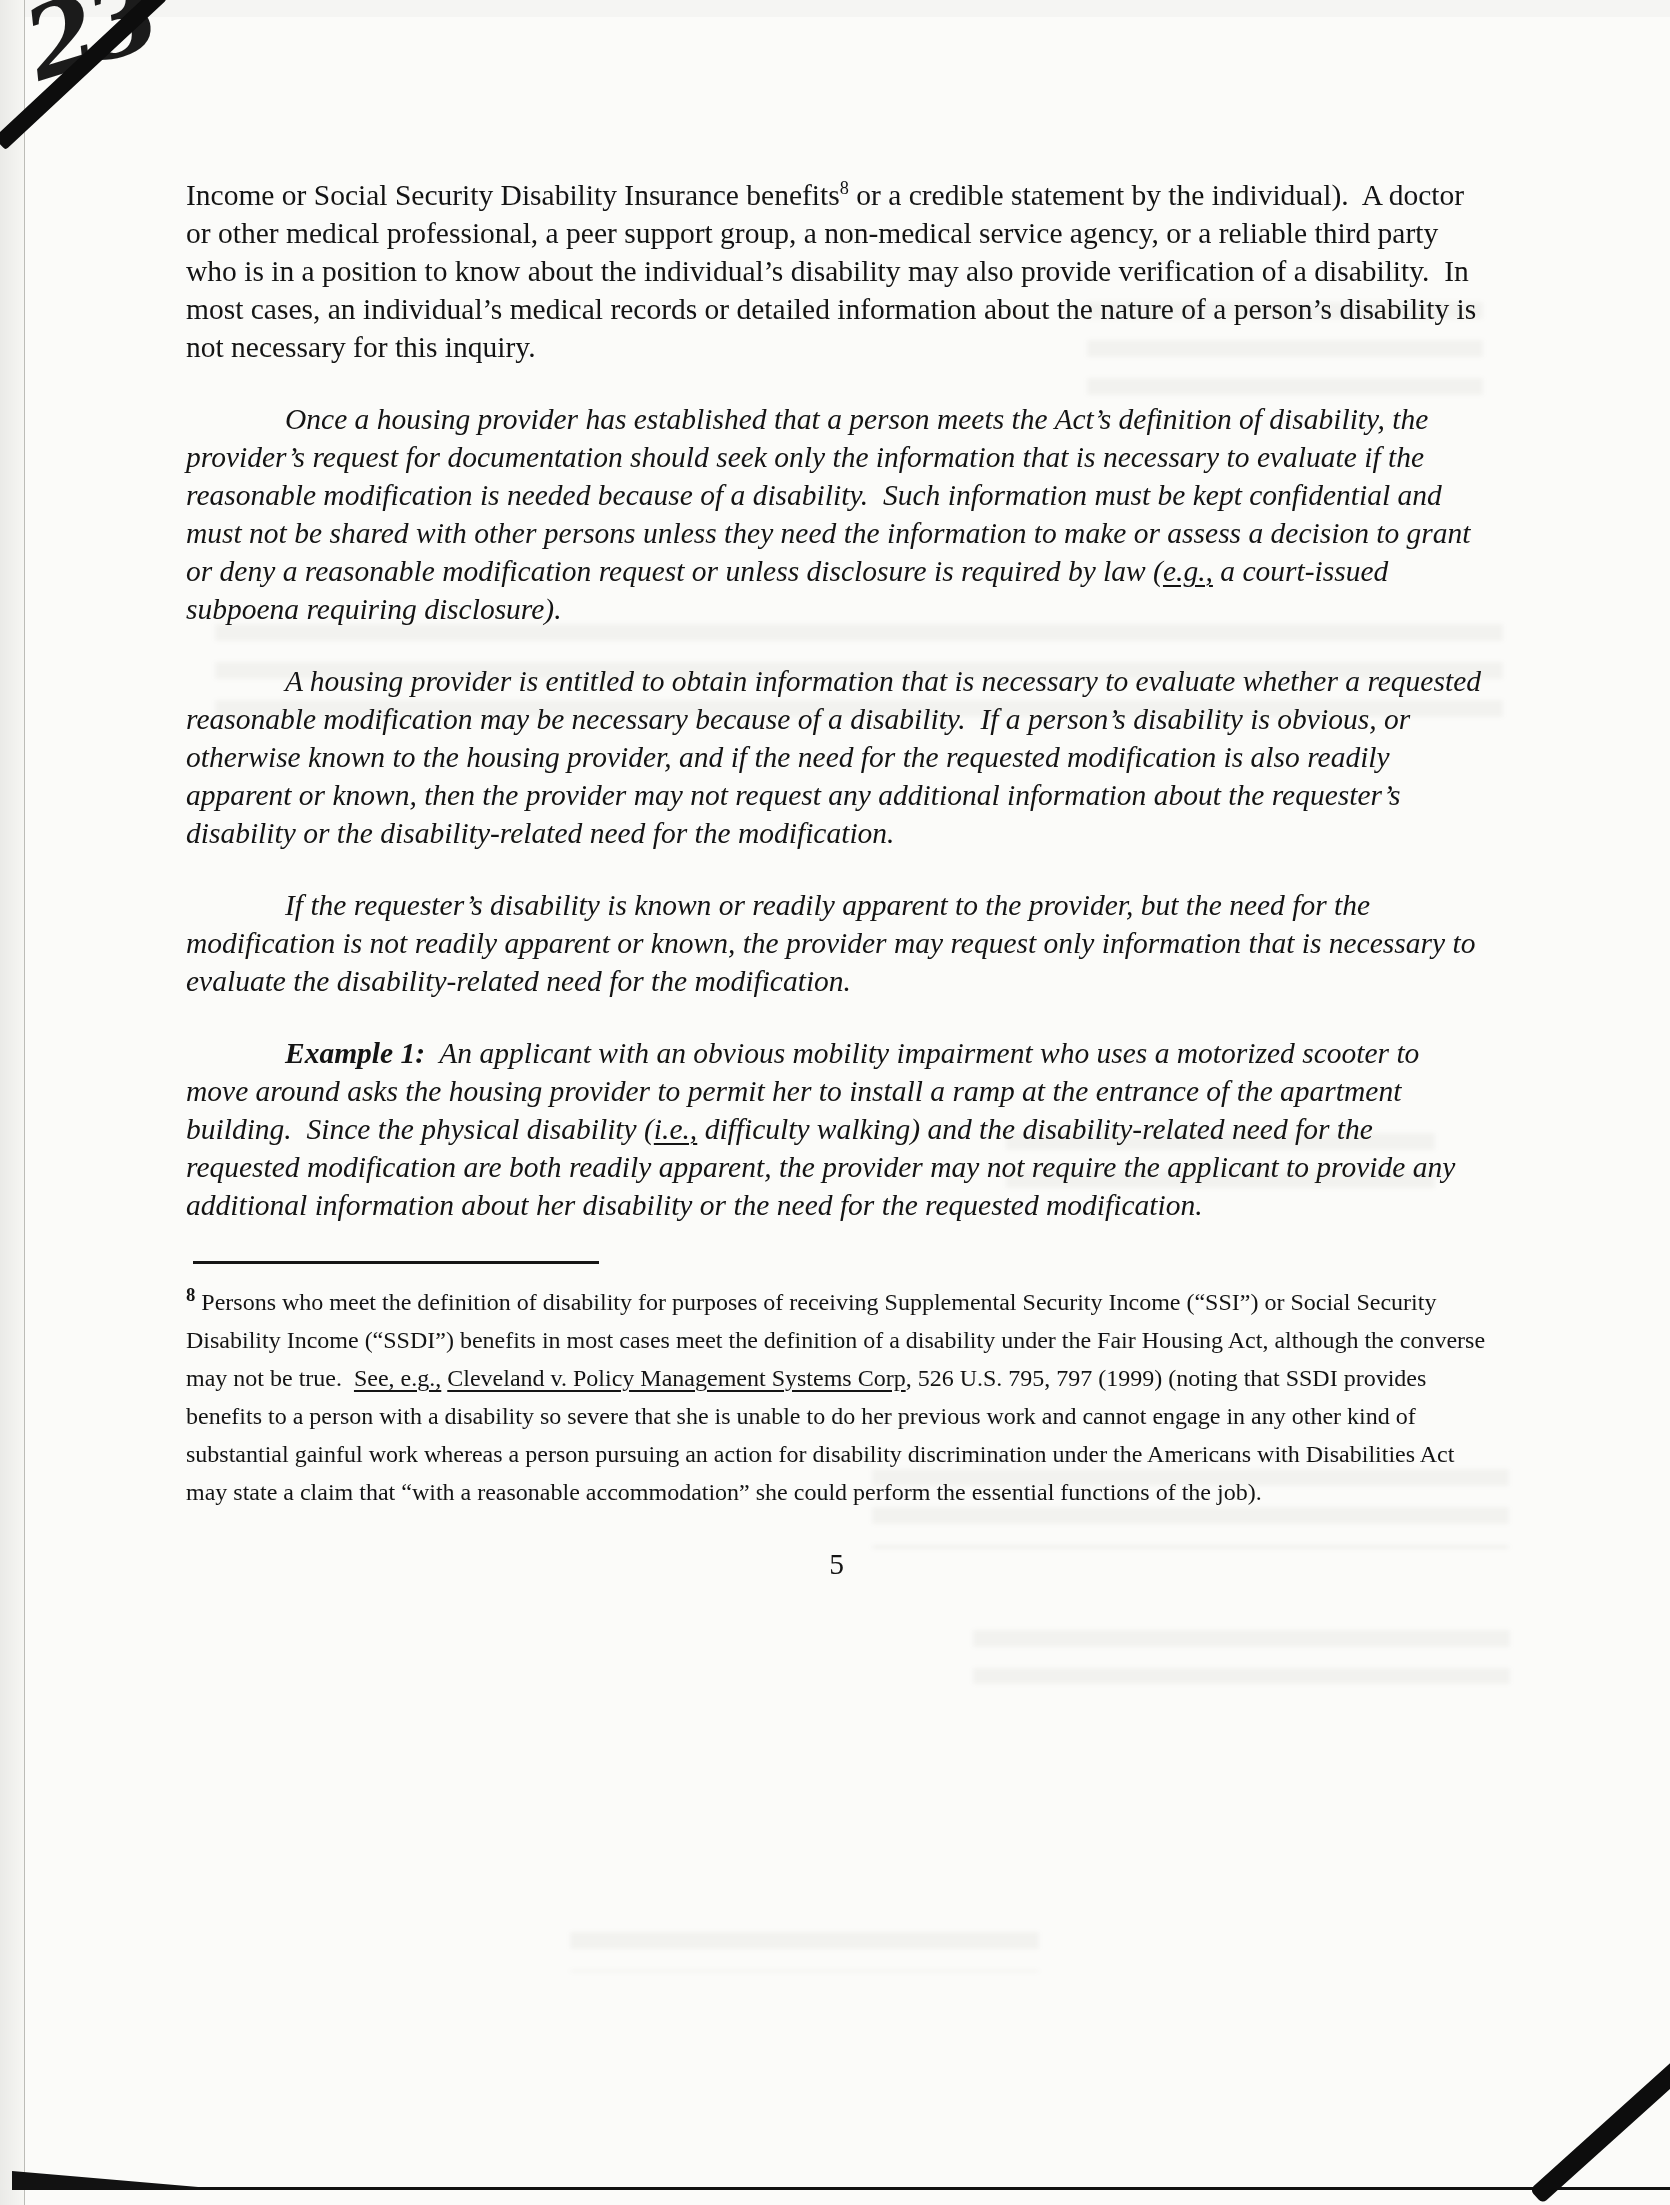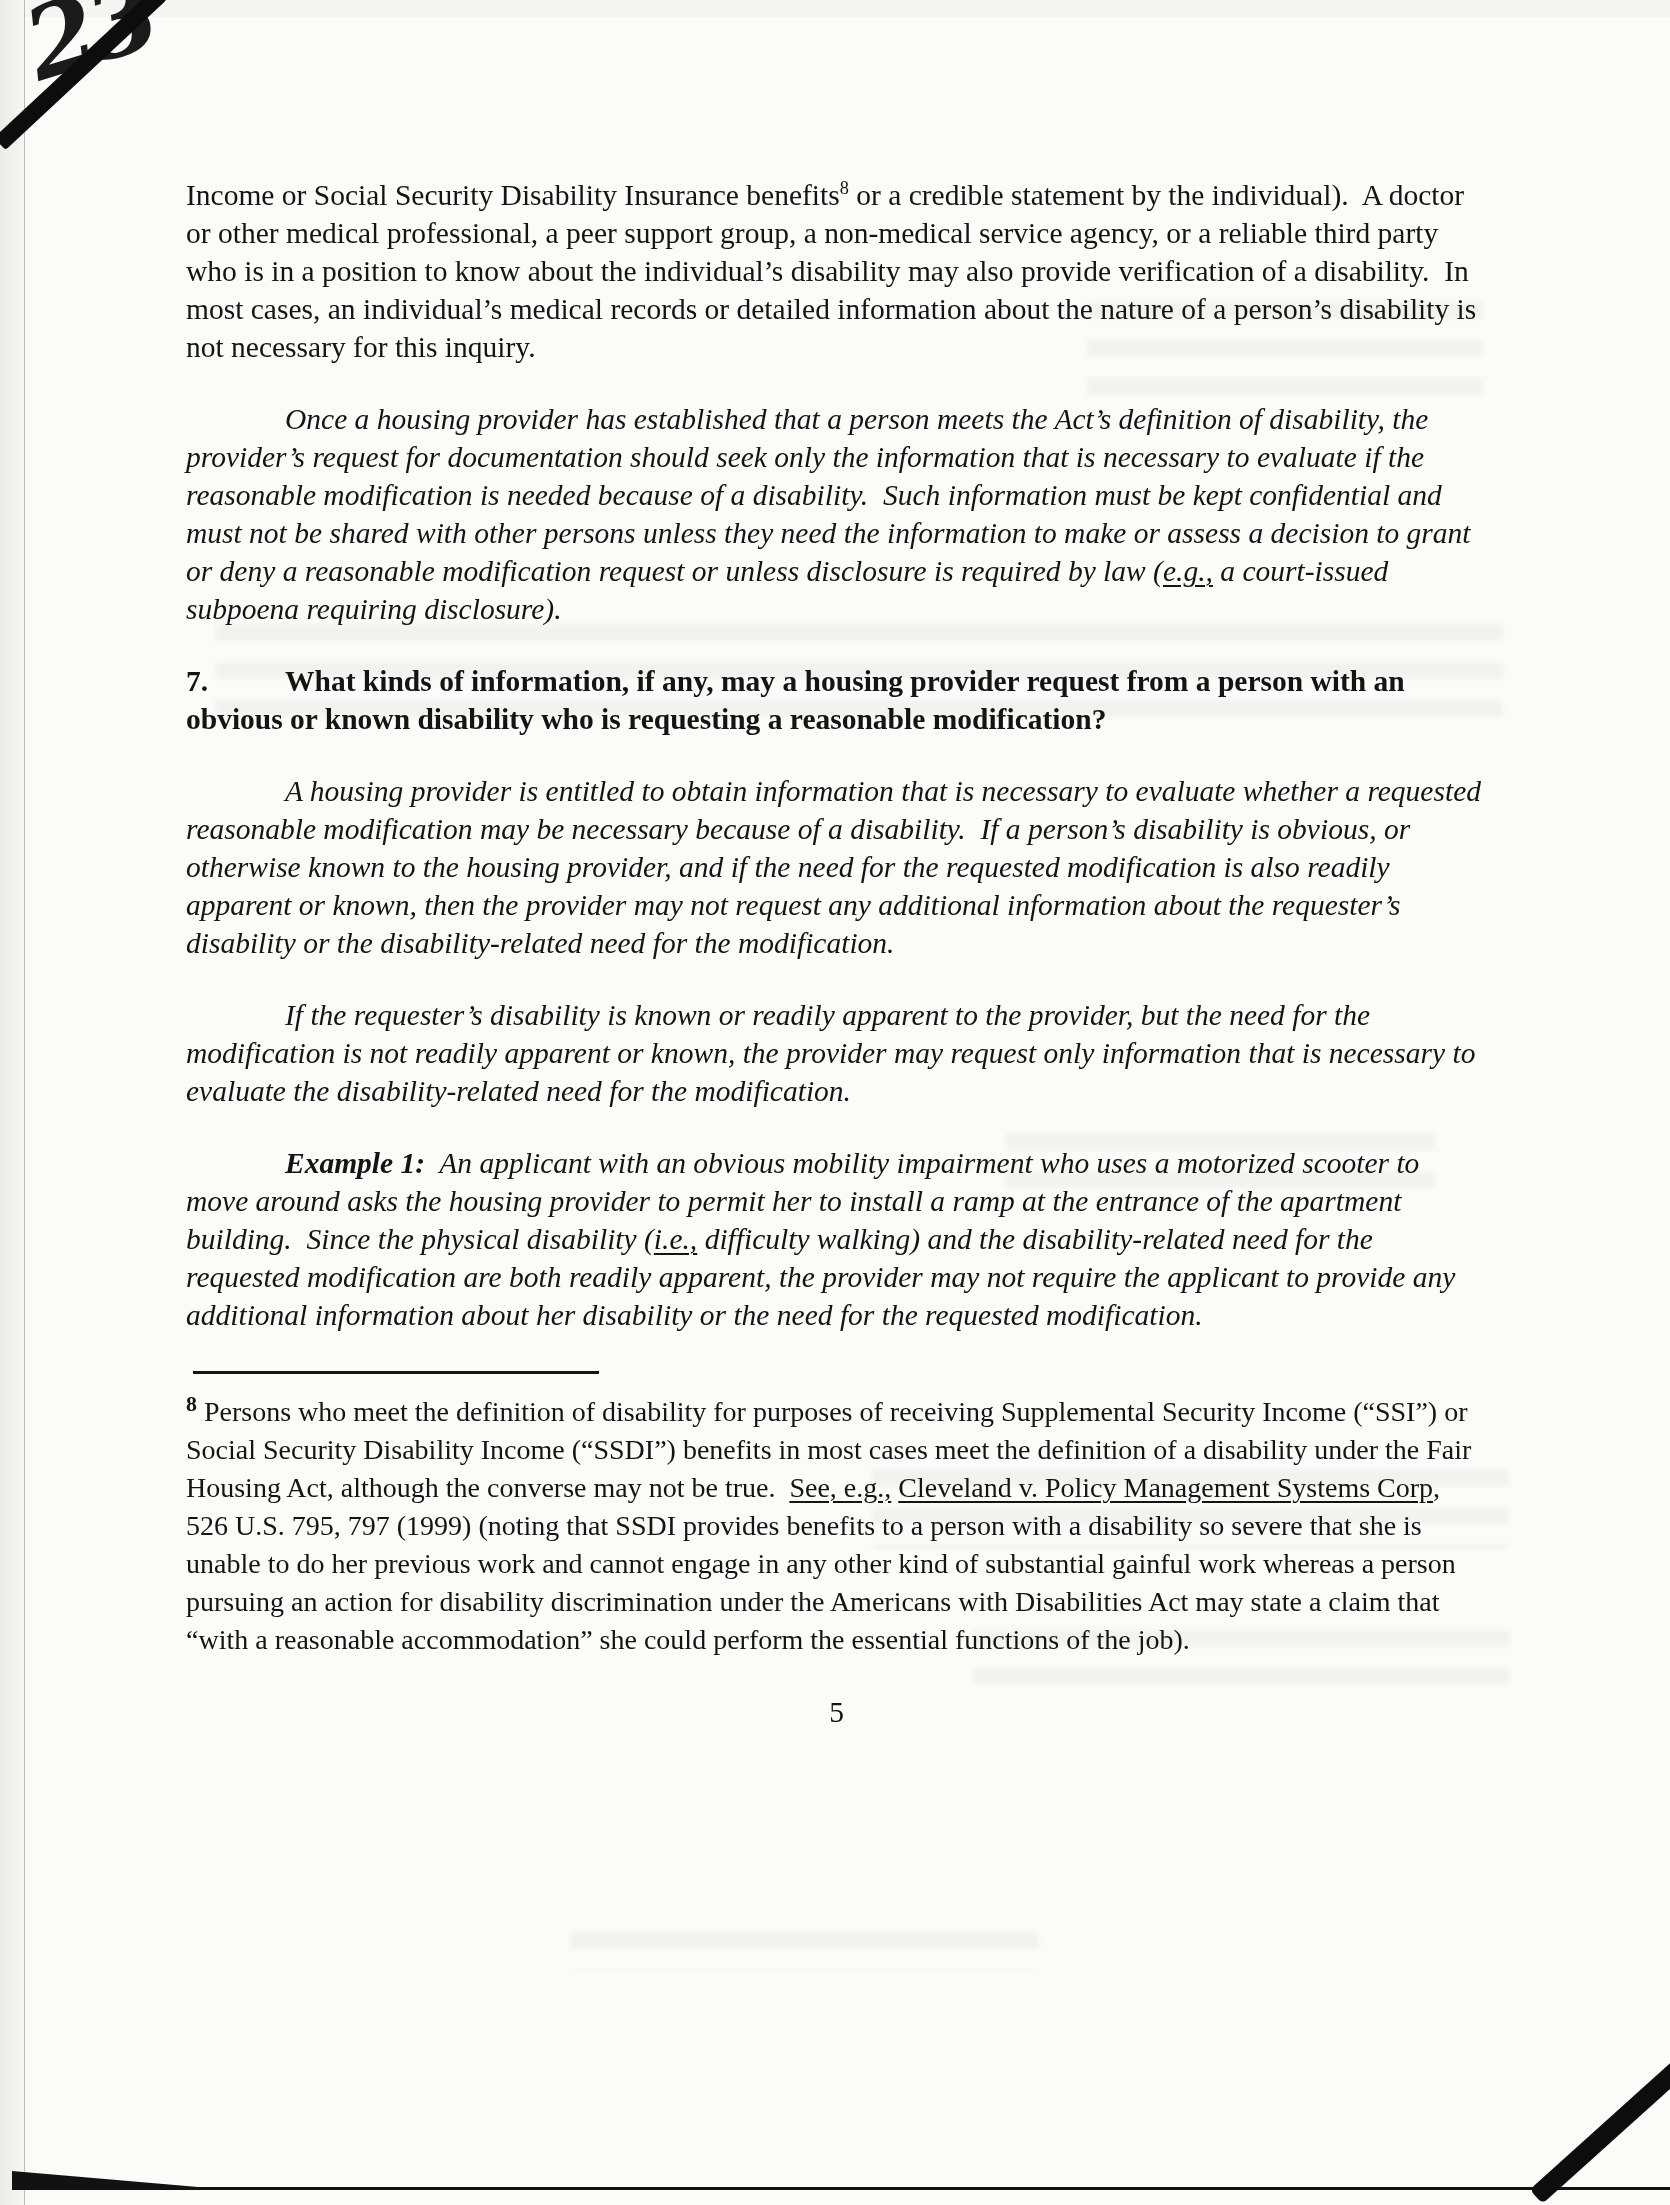--- a/index.html
+++ b/index.html
@@ -65,21 +65,21 @@
   .indent{text-indent:99px;font-style:italic;}
   .heading{font-weight:bold;}
   .hnum{display:inline-block;width:99px;font-weight:bold;}
   .b{font-weight:bold;}
   .u{text-decoration:underline;text-underline-offset:4px;text-decoration-thickness:2px;}
   sup{font-size:0.62em;line-height:0;vertical-align:super;}
   .fn-rule{
     border:none;margin:37px 0 19px 6.7px;
     width:406px;height:2.7px;background:#161616;
   }
-  .footnote{font-size:28px;line-height:38px;margin:0;font-family:Liberation Serif, serif;}
+  .footnote{font-size:24px;line-height:38px;margin:0;font-family:Liberation Serif, serif;}
   .footnote sup{font-size:0.78em;font-weight:bold;}
   .page-num{
     text-align:center;margin-top:14.8px;font-size:29.5px;
   }
 </style>
 </head>
 <body>
 
 <div class="page">
 
@@ -95,21 +95,20 @@
 
   <div class="hand-mark">23</div>
   <div class="stripe-tl"></div>
 
   <div class="content">
 
     <p><span>Income or Social Security Disability Insurance benefits</span><span><sup>8</sup></span><span> or a credible statement by the individual).&nbsp; A doctor or other medical professional, a peer support group, a non-medical service agency, or a reliable third party who is in a position to know about the individual’s disability may also provide verification of a disability.&nbsp; In most cases, an individual’s medical records or detailed information about the nature of a person’s disability is not necessary for this inquiry.</span></p>
 
     <p class="indent"><span>Once a housing provider has established that a person meets the Act’s definition of disability, the provider’s request for documentation should seek only the information that is necessary to evaluate if the reasonable modification is needed because of a disability.&nbsp; Such information must be kept confidential and must not be shared with other persons unless they need the information to make or assess a decision to grant or deny a reasonable modification request or unless disclosure is required by law (</span><span class="u">e.g.,</span><span> a court-issued subpoena requiring disclosure).</span></p>
 
-    <p class="heading"><span class="hnum">7.</span><span><span class="b">What kinds of information, if any, may a housing provider request from a person with an obvious or known disability who is requesting a reasonable modification?</span></span></p>
 
     <p class="indent"><span>A housing provider is entitled to obtain information that is necessary to evaluate whether a requested reasonable modification may be necessary because of a disability.&nbsp; If a person’s disability is obvious, or otherwise known to the housing provider, and if the need for the requested modification is also readily apparent or known, then the provider may not request any additional information about the requester’s disability or the disability-related need for the modification.</span></p>
 
     <p class="indent"><span>If the requester’s disability is known or readily apparent to the provider, but the need for the modification is not readily apparent or known, the provider may request only information that is necessary to evaluate the disability-related need for the modification.</span></p>
 
     <p class="indent" style="margin-bottom:0;"><span class="b">Example 1:</span><span>&nbsp; An applicant with an obvious mobility impairment who uses a motorized scooter to move around asks the housing provider to permit her to install a ramp at the entrance of the apartment building.&nbsp; Since the physical disability (</span><span class="u">i.e.,</span><span> difficulty walking) and the disability-related need for the requested modification are both readily apparent, the provider may not require the applicant to provide any additional information about her disability or the need for the requested modification.</span></p>
 
     <hr class="fn-rule">
 
     <p class="footnote"><span><sup>8</sup></span><span> Persons who meet the definition of disability for purposes of receiving Supplemental Security Income (“SSI”) or Social Security Disability Income (“SSDI”) benefits in most cases meet the definition of a disability under the Fair Housing Act, although the converse may not be true.&nbsp; </span><span class="u">See, e.g.,</span><span> </span><span class="u">Cleveland v. Policy Management Systems Corp</span><span>, 526 U.S. 795, 797 (1999) (noting that SSDI provides benefits to a person with a disability so severe that she is unable to do her previous work and cannot engage in any other kind of substantial gainful work whereas a person pursuing an action for disability discrimination under the Americans with Disabilities Act may state a claim that “with a reasonable accommodation” she could perform the essential functions of the job).</span></p>

